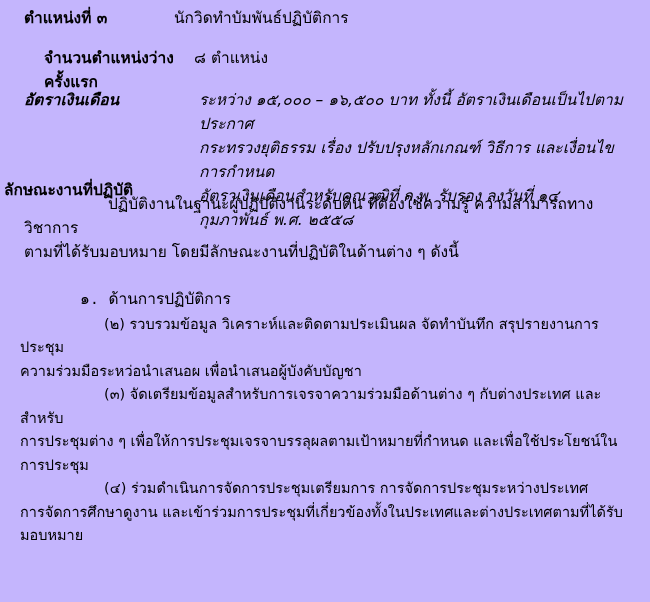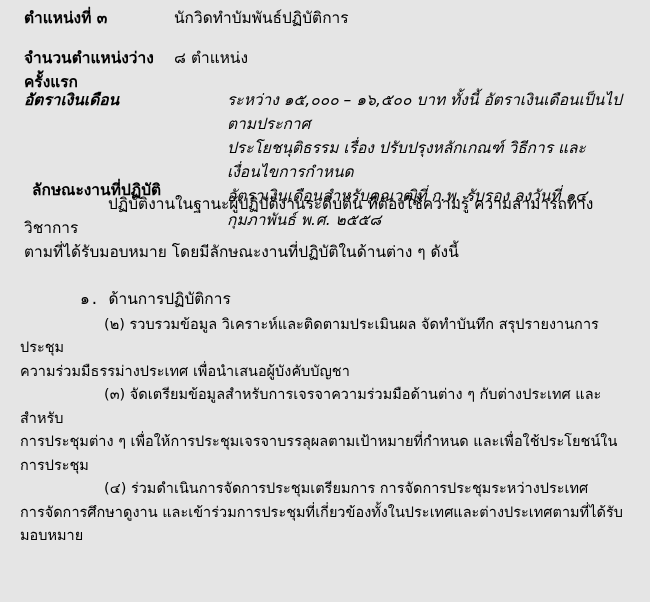--- a/index.html
+++ b/index.html
@@ -4,21 +4,21 @@
 <style>
   html, body {
     margin: 0;
     padding: 0;
     background: #ffffff;
   }
   .page {
     position: relative;
     width: 650px;
     height: 602px;
-    background: #e5e5e5;
+    background: #c4b5fd;
     font-family: "DejaVu Sans", "Liberation Sans", sans-serif;
     color: #000000;
     overflow: hidden;
   }
   .row {
     display: flex;
     align-items: flex-start;
   }
   .label-col {
     flex: 0 0 auto;
@@ -33,25 +33,25 @@
   .t16 { font-size: 15.5px; line-height: 1.55; }
   .t15 { font-size: 14.5px; line-height: 1.62; }
   .bold { font-weight: bold; }
   .indent-1 { text-indent: 56px; font-family: Liberation Mono, monospace; }
   .indent-2 { text-indent: 84px; }
 
   
   #position-row      { left: 24px;  top: 6px;   width: 606px; }
   #position-label    { width: 150px; }
   #vacancy-row       { left: 24px;  top: 46px;  width: 606px; }
-  #vacancy-label     { width: 150px; }
+  #vacancy-label     { width: 150px; margin-left: 20px; }
   #salary-row        { left: 24px;  top: 88px;  width: 606px; font-style: italic; }
   #salary-label      { width: 175px; }
-  #salary-value      { width: 430px; margin-left: 28px; }
-  #duties-heading    { left: 32px;  top: 178px; }
+  #salary-value      { width: 430px; }
+  #duties-heading    { left: 4px;  top: 178px; }
   #duties-intro      { left: 24px;  top: 192px; width: 606px; }
   #section-1-heading { left: 24px;  top: 288px; width: 606px; }
   #items-block       { left: 20px;  top: 313px; width: 612px; }
   .item { margin-bottom: 0px; }
 </style>
 </head>
 <body>
 
 <div class="page">
 
@@ -62,21 +62,21 @@
 
   <div class="blk row t16" id="vacancy-row">
     <div class="label-col bold" id="vacancy-label">จำนวนตำแหน่งว่างครั้งแรก</div>
     <div class="value-col">๘  ตำแหน่ง</div>
   </div>
 
   <div class="blk row t16" id="salary-row">
     <div class="label-col bold" id="salary-label">อัตราเงินเดือน</div>
     <div class="value-col" id="salary-value">
       <div>ระหว่าง ๑๕,๐๐๐ – ๑๖,๕๐๐ บาท ทั้งนี้ อัตราเงินเดือนเป็นไปตามประกาศ</div>
-      <div>ประโยชนุติธรรม เรื่อง ปรับปรุงหลักเกณฑ์ วิธีการ และเงื่อนไขการกำหนด</div>
+      <div>กระทรวงยุติธรรม เรื่อง ปรับปรุงหลักเกณฑ์ วิธีการ และเงื่อนไขการกำหนด</div>
       <div>อัตราเงินเดือนสำหรับคุณวุฒิที่ ก.พ. รับรอง ลงวันที่ ๑๔ กุมภาพันธ์ พ.ศ. ๒๕๕๘</div>
     </div>
   </div>
 
   <div class="blk t16 bold" id="duties-heading">ลักษณะงานที่ปฏิบัติ</div>
 
   <div class="blk t16" id="duties-intro">
     <div class="indent-2">ปฏิบัติงานในฐานะผู้ปฏิบัติงานระดับต้น ที่ต้องใช้ความรู้ ความสามารถทางวิชาการ</div>
     <div>ตามที่ได้รับมอบหมาย โดยมีลักษณะงานที่ปฏิบัติในด้านต่าง ๆ ดังนี้</div>
   </div>
@@ -84,21 +84,21 @@
   <div class="blk t16 indent-1" id="section-1-heading">๑. ด้านการปฏิบัติการ</div>
 
   <div class="blk t15" id="items-block">
 
 
     <div class="item">
       <div class="indent-2">
         <span>(๒)</span>
         <span>รวบรวมข้อมูล วิเคราะห์และติดตามประเมินผล จัดทำบันทึก สรุปรายงานการประชุม</span>
       </div>
-      <div>ความร่วมมืธรรม่างประเทศ เพื่อนำเสนอผู้บังคับบัญชา</div>
+      <div>ความร่วมมือระหว่อนำเสนอผ เพื่อนำเสนอผู้บังคับบัญชา</div>
     </div>
 
     <div class="item">
       <div class="indent-2">
         <span>(๓)</span>
         <span>จัดเตรียมข้อมูลสำหรับการเจรจาความร่วมมือด้านต่าง ๆ กับต่างประเทศ และสำหรับ</span>
       </div>
       <div>การประชุมต่าง ๆ เพื่อให้การประชุมเจรจาบรรลุผลตามเป้าหมายที่กำหนด และเพื่อใช้ประโยชน์ในการประชุม</div>
     </div>
 

